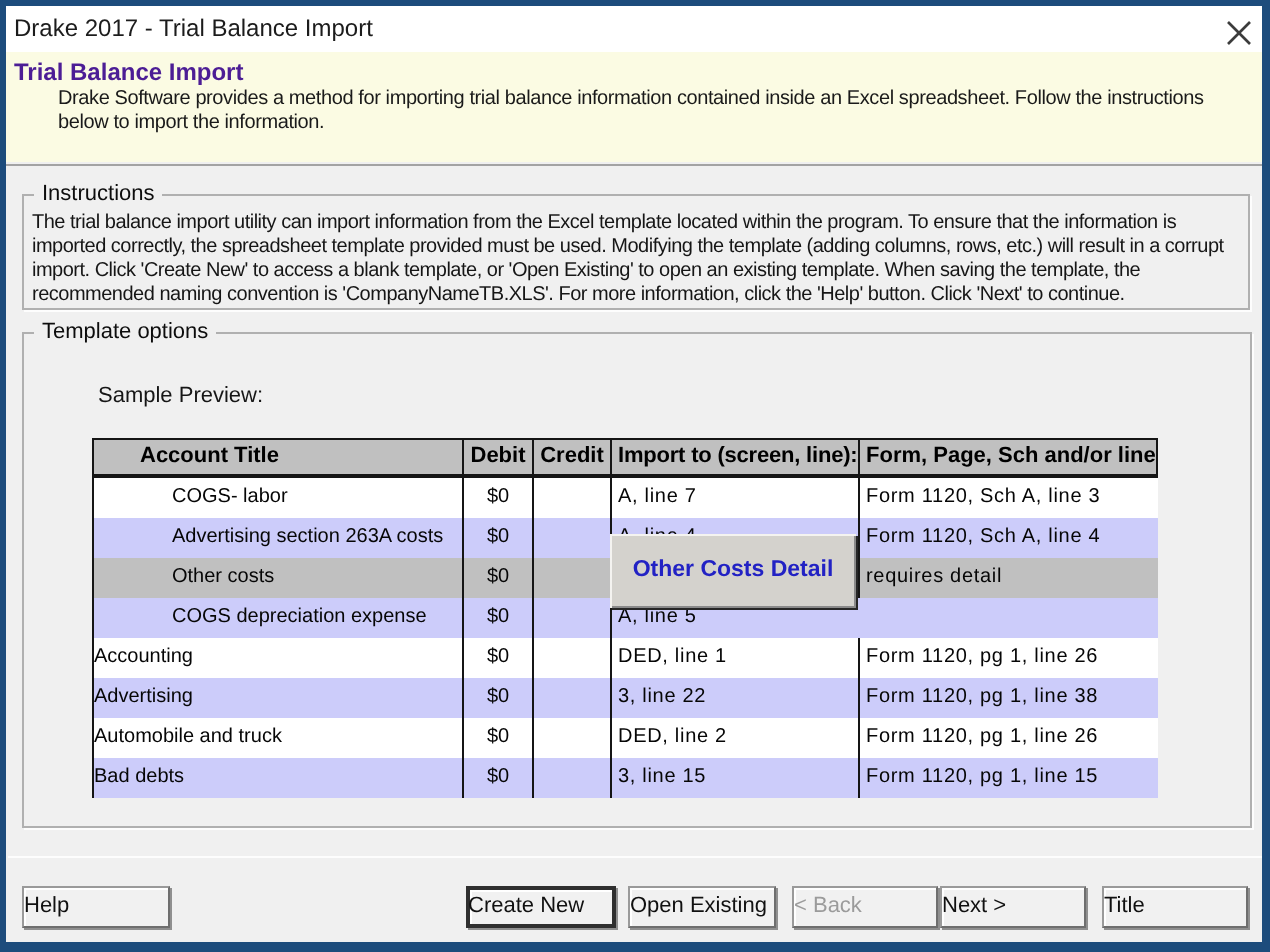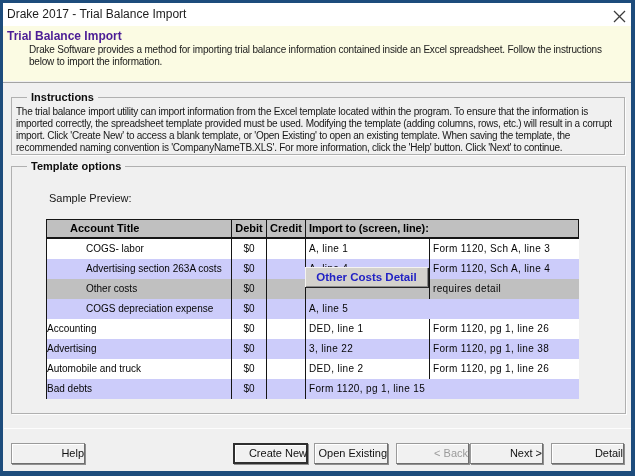--- a/index.html
+++ b/index.html
@@ -14,21 +14,21 @@
   .close-btn{position:absolute;right:3px;top:4px;width:18px;height:18px;display:flex;align-items:center;justify-content:center;cursor:default;}
 
   
   .banner{position:absolute;left:0;top:23px;width:628px;height:55px;background:var(--banner-bg);}
   .banner-heading{position:absolute;left:4px;top:3px;font-size:12px;font-weight:bold;color:#4c1d95;white-space:nowrap;}
   .banner-body{position:absolute;left:26px;top:18px;font-size:10px;letter-spacing:-0.2px;line-height:12px;color:#1a1a1a;white-space:pre-line;}
   .banner-sep{position:absolute;left:0;top:79px;width:628px;height:1px;background:#a3a3a3;}
 
   
   fieldset{position:absolute;border:1px solid #b0b0b0;border-radius:0;margin:0;padding:0;background:transparent;box-shadow:1px 1px 0 rgba(255,255,255,0.85);}
-  fieldset legend{font-size:11px;font-weight:bold;color:#0d0d0d;margin-left:15px;padding:0 4px;white-space:nowrap;}
+  fieldset legend{font-size:11px;font-weight:normal;color:#0d0d0d;margin-left:5px;padding:0 4px;white-space:nowrap;}
   .fs-instructions{left:8px;top:88px;width:614px;height:64px;}
   .fs-template{left:8px;top:157px;width:615px;height:254px;}
   .instr-text{position:absolute;left:13px;top:103px;font-size:10px;letter-spacing:-0.25px;line-height:12px;color:#161616;white-space:pre-line;}
 
   .sample-label{position:absolute;left:46px;top:189px;font-size:11px;color:#161616;white-space:nowrap;}
 
   
   .tbl{position:absolute;left:43px;top:216px;width:533px;}
   .trow,.thead{display:grid;grid-template-columns:184px 35px 39px 124px 150px;border-left:1px solid #151515;}
   .thead{background:var(--header-bg);border-top:1px solid #151515;border-right:1px solid #151515;border-bottom:2px solid #151515;height:20px;}
@@ -43,29 +43,29 @@
   .trow.alt{background:var(--row-alt);}
   .trow.selected{background:var(--row-selected);}
   .trow .cell{font-size:10px;color:#060606;line-height:20px;white-space:nowrap;overflow:hidden;}
   .trow .cell + .cell{border-left:1px solid #151515;}
   .cell.acct{}
   .cell.acct.indent{padding-left:39px;}
   .cell.debit{text-align:center;}
   .cell.imp,.cell.form{padding-left:3px;letter-spacing:0.35px;}
 
   
-  .detail-btn{position:absolute;left:302px;top:264px;width:123px;height:20px;background:#d4d2cd;
+  .detail-btn{position:absolute;left:302px;top:264px;width:123px;height:37px;background:#d4d2cd;
     border:none;font-family:"Liberation Sans",sans-serif;font-size:11.5px;font-weight:bold;color:var(--detail-text);
     box-shadow:inset 1px 1px 0 #f4f3f0,inset -1px -1px 0 #8a8a8a,1px 1px 0 #262626;
     text-align:center;line-height:19px;padding:0;}
 
   
   .bottom-sep{position:absolute;left:1px;top:425px;width:627px;height:1px;background:#a6a6a6;border-bottom:1px solid #fdfdfd;}
   .btn{position:absolute;top:440px;height:21px;background:#f1f1f1;font-family:"Liberation Sans",sans-serif;
-    font-size:11px;color:#111;text-align:right;line-height:19px;padding:0;
+    font-size:11px;color:#111;text-align:left;line-height:19px;padding:0;
     border:1px solid #9a9a9a;border-right-color:#6e6e6e;border-bottom-color:#6e6e6e;
     box-shadow:inset 1px 1px 0 #ffffff,1px 1px 0 #8f8f8f;}
   .btn.default{border:1px solid #2f2f2f;box-shadow:inset 0 0 0 1px #2f2f2f,inset 2px 2px 0 #ffffff,1px 1px 0 #8f8f8f;}
   .btn.disabled{color:#9b9b9b;}
   .btn-help{left:8px;width:74px;}
   .btn-create{left:230px;width:75px;}
   .btn-open{left:311px;width:74px;}
   .btn-back{left:393px;width:73px;}
   .btn-next{left:467px;width:73px;}
   .btn-cancel{left:548px;width:73px;}
@@ -107,27 +107,28 @@
       </fieldset>
 
       <div class="sample-label">Sample Preview:</div>
 
       <div class="tbl">
         <div class="thead">
           <div class="hcell al">Account Title</div>
           <div class="hcell c">Debit</div>
           <div class="hcell c">Credit</div>
           <div class="hcell l tight">Import to (screen, line):</div>
+          <div class="hcell l">Form, Page, Sch and/or line</div>
         </div>
         <div>
   <div class="trow white">
     <div class="cell acct indent">COGS- labor</div>
     <div class="cell debit">$0</div>
     <div class="cell credit"></div>
-    <div class="cell imp">A, line 1</div>
+    <div class="cell imp">A, line 7</div>
     <div class="cell form">Form 1120, Sch A, line 3</div>
   </div>
 
   <div class="trow alt">
     <div class="cell acct indent">Advertising section 263A costs</div>
     <div class="cell debit">$0</div>
     <div class="cell credit"></div>
     <div class="cell imp">A, line 4</div>
     <div class="cell form">Form 1120, Sch A, line 4</div>
   </div>
@@ -168,31 +169,32 @@
     <div class="cell debit">$0</div>
     <div class="cell credit"></div>
     <div class="cell imp">DED, line 2</div>
     <div class="cell form">Form 1120, pg 1, line 26</div>
   </div>
 
   <div class="trow alt">
     <div class="cell acct">Bad debts</div>
     <div class="cell debit">$0</div>
     <div class="cell credit"></div>
+    <div class="cell imp">3, line 15</div>
     <div class="cell form">Form 1120, pg 1, line 15</div>
   </div>
 </div>
       </div>
 
       <button class="detail-btn">Other Costs Detail</button>
 
       <div class="bottom-sep"></div>
 
       <button class="btn btn-help">Help</button>
       <button class="btn btn-create default">Create New</button>
       <button class="btn btn-open">Open Existing</button>
       <button class="btn btn-back disabled">&lt; Back</button>
       <button class="btn btn-next">Next &gt;</button>
-      <button class="btn btn-cancel">Detail</button>
+      <button class="btn btn-cancel">Title</button>
 
     </div>
   </div>
 </div>
 
 </body></html>

